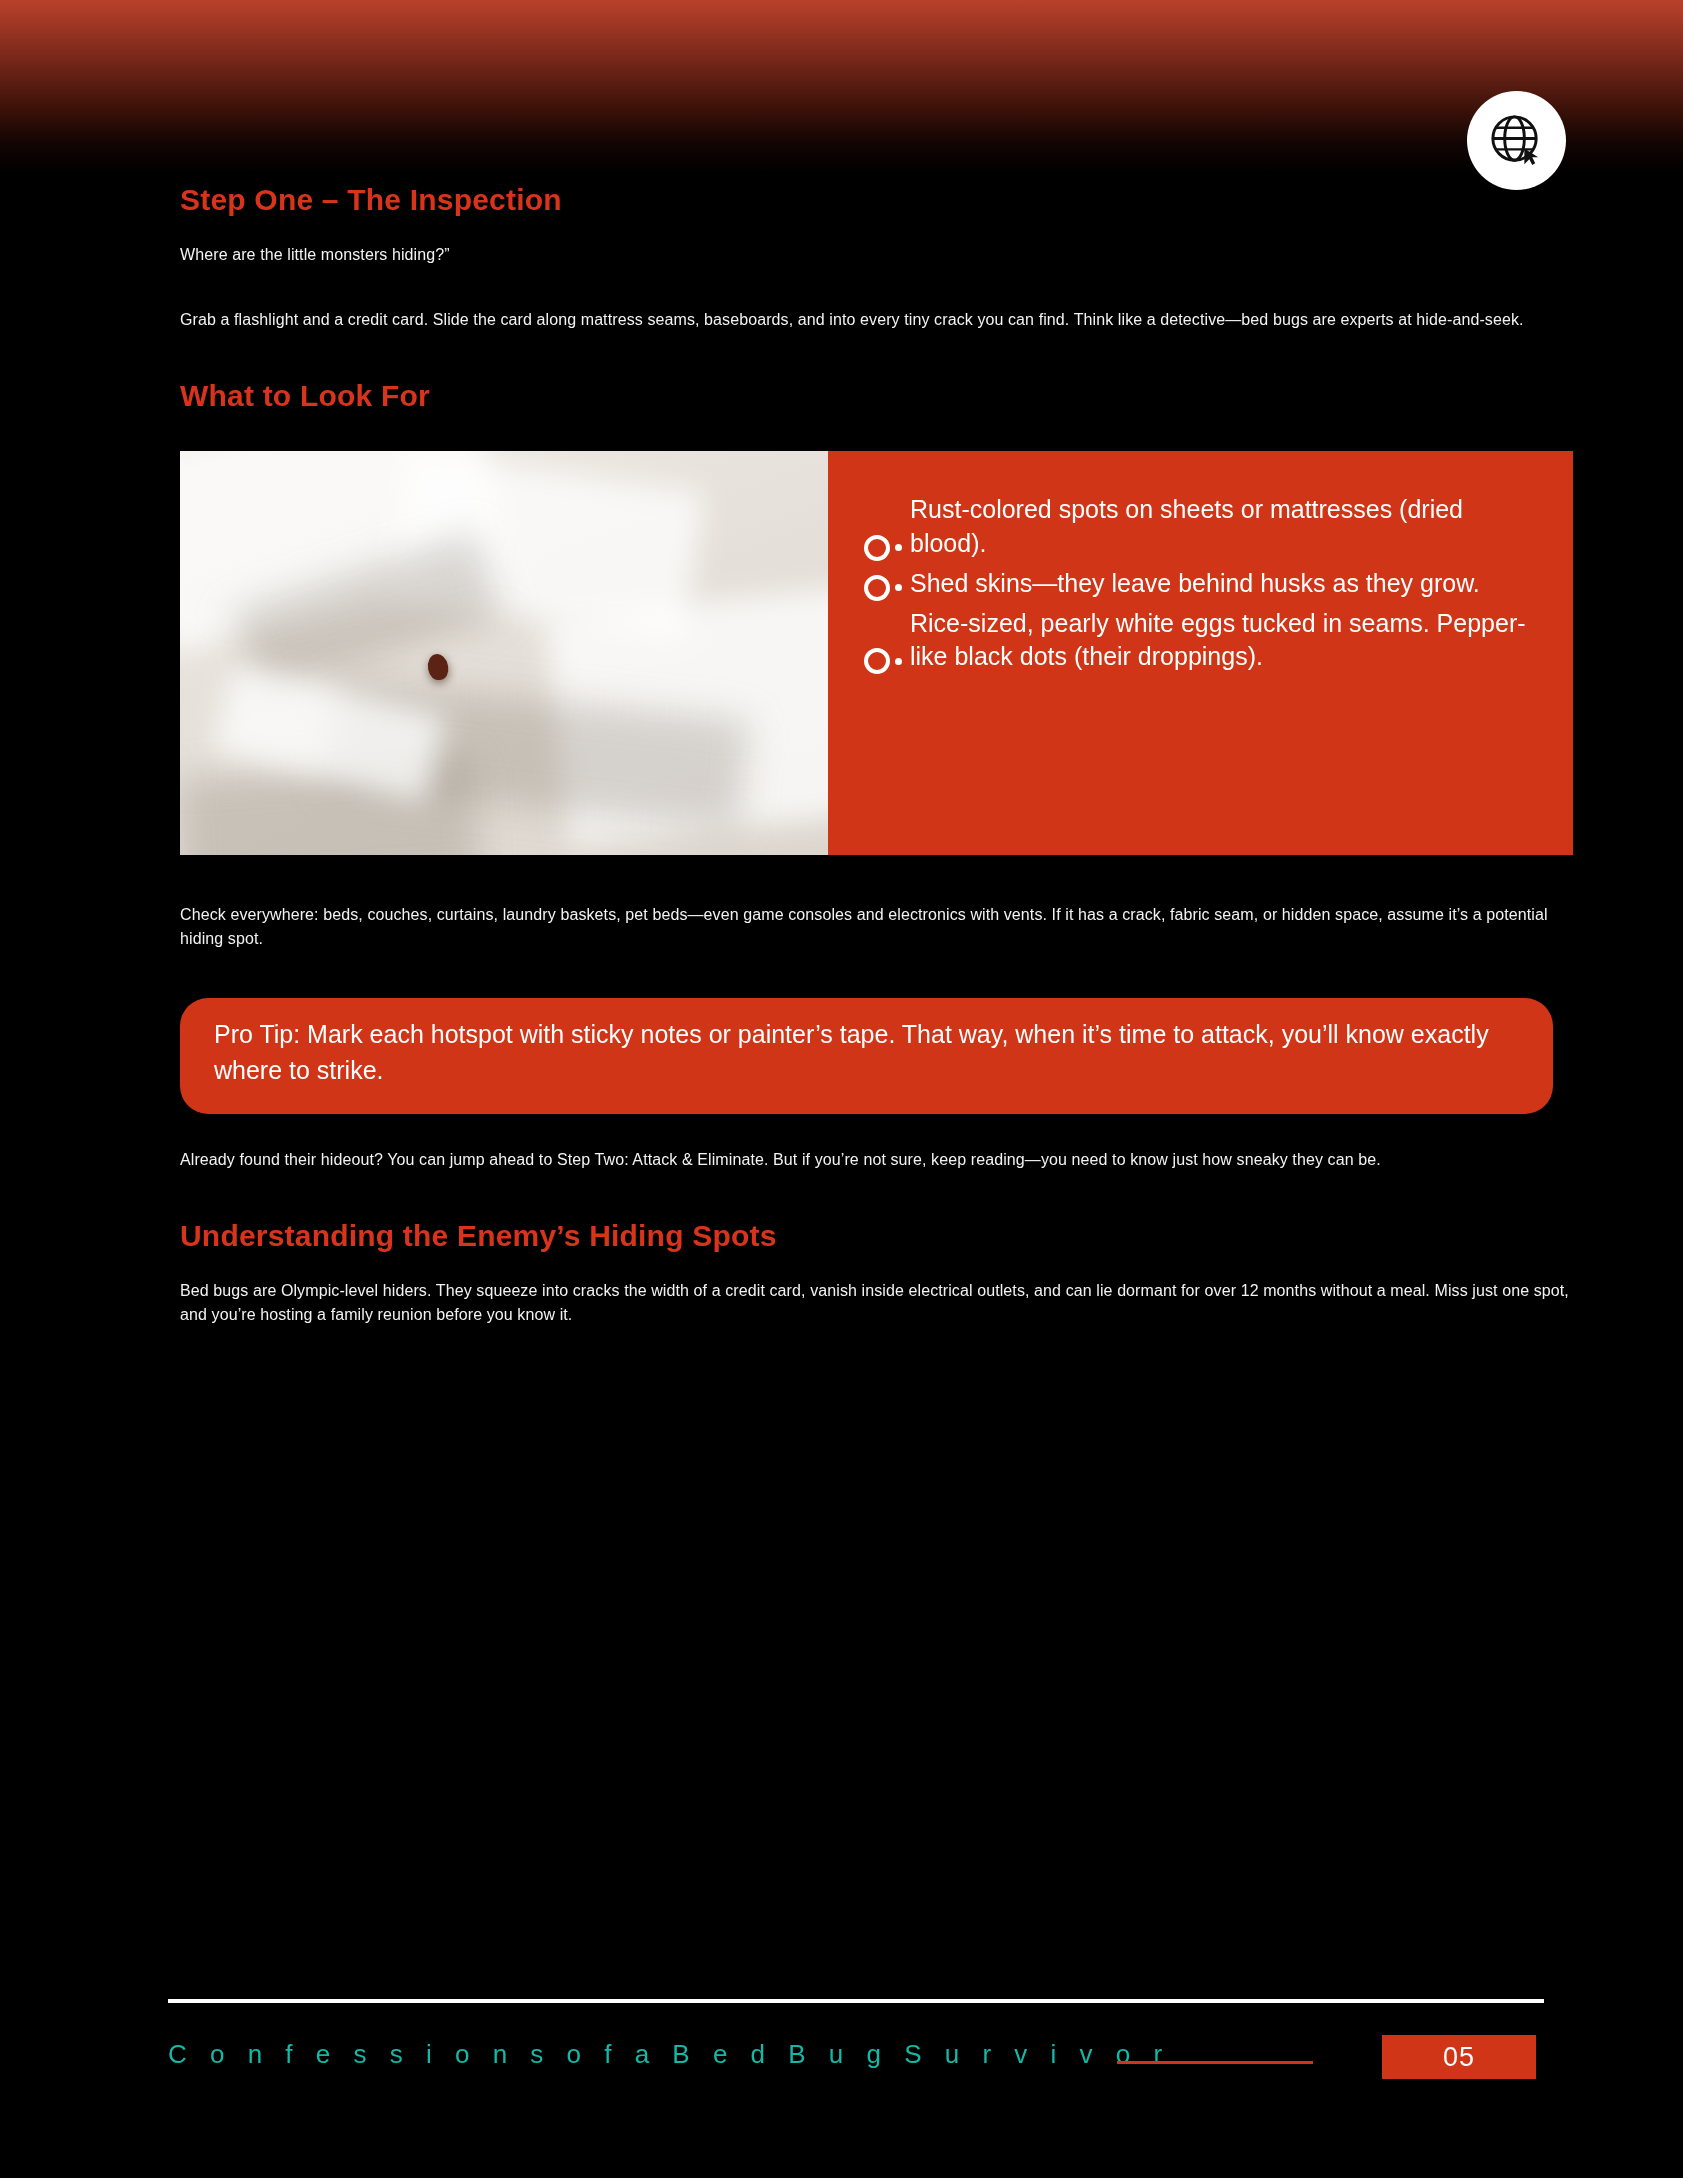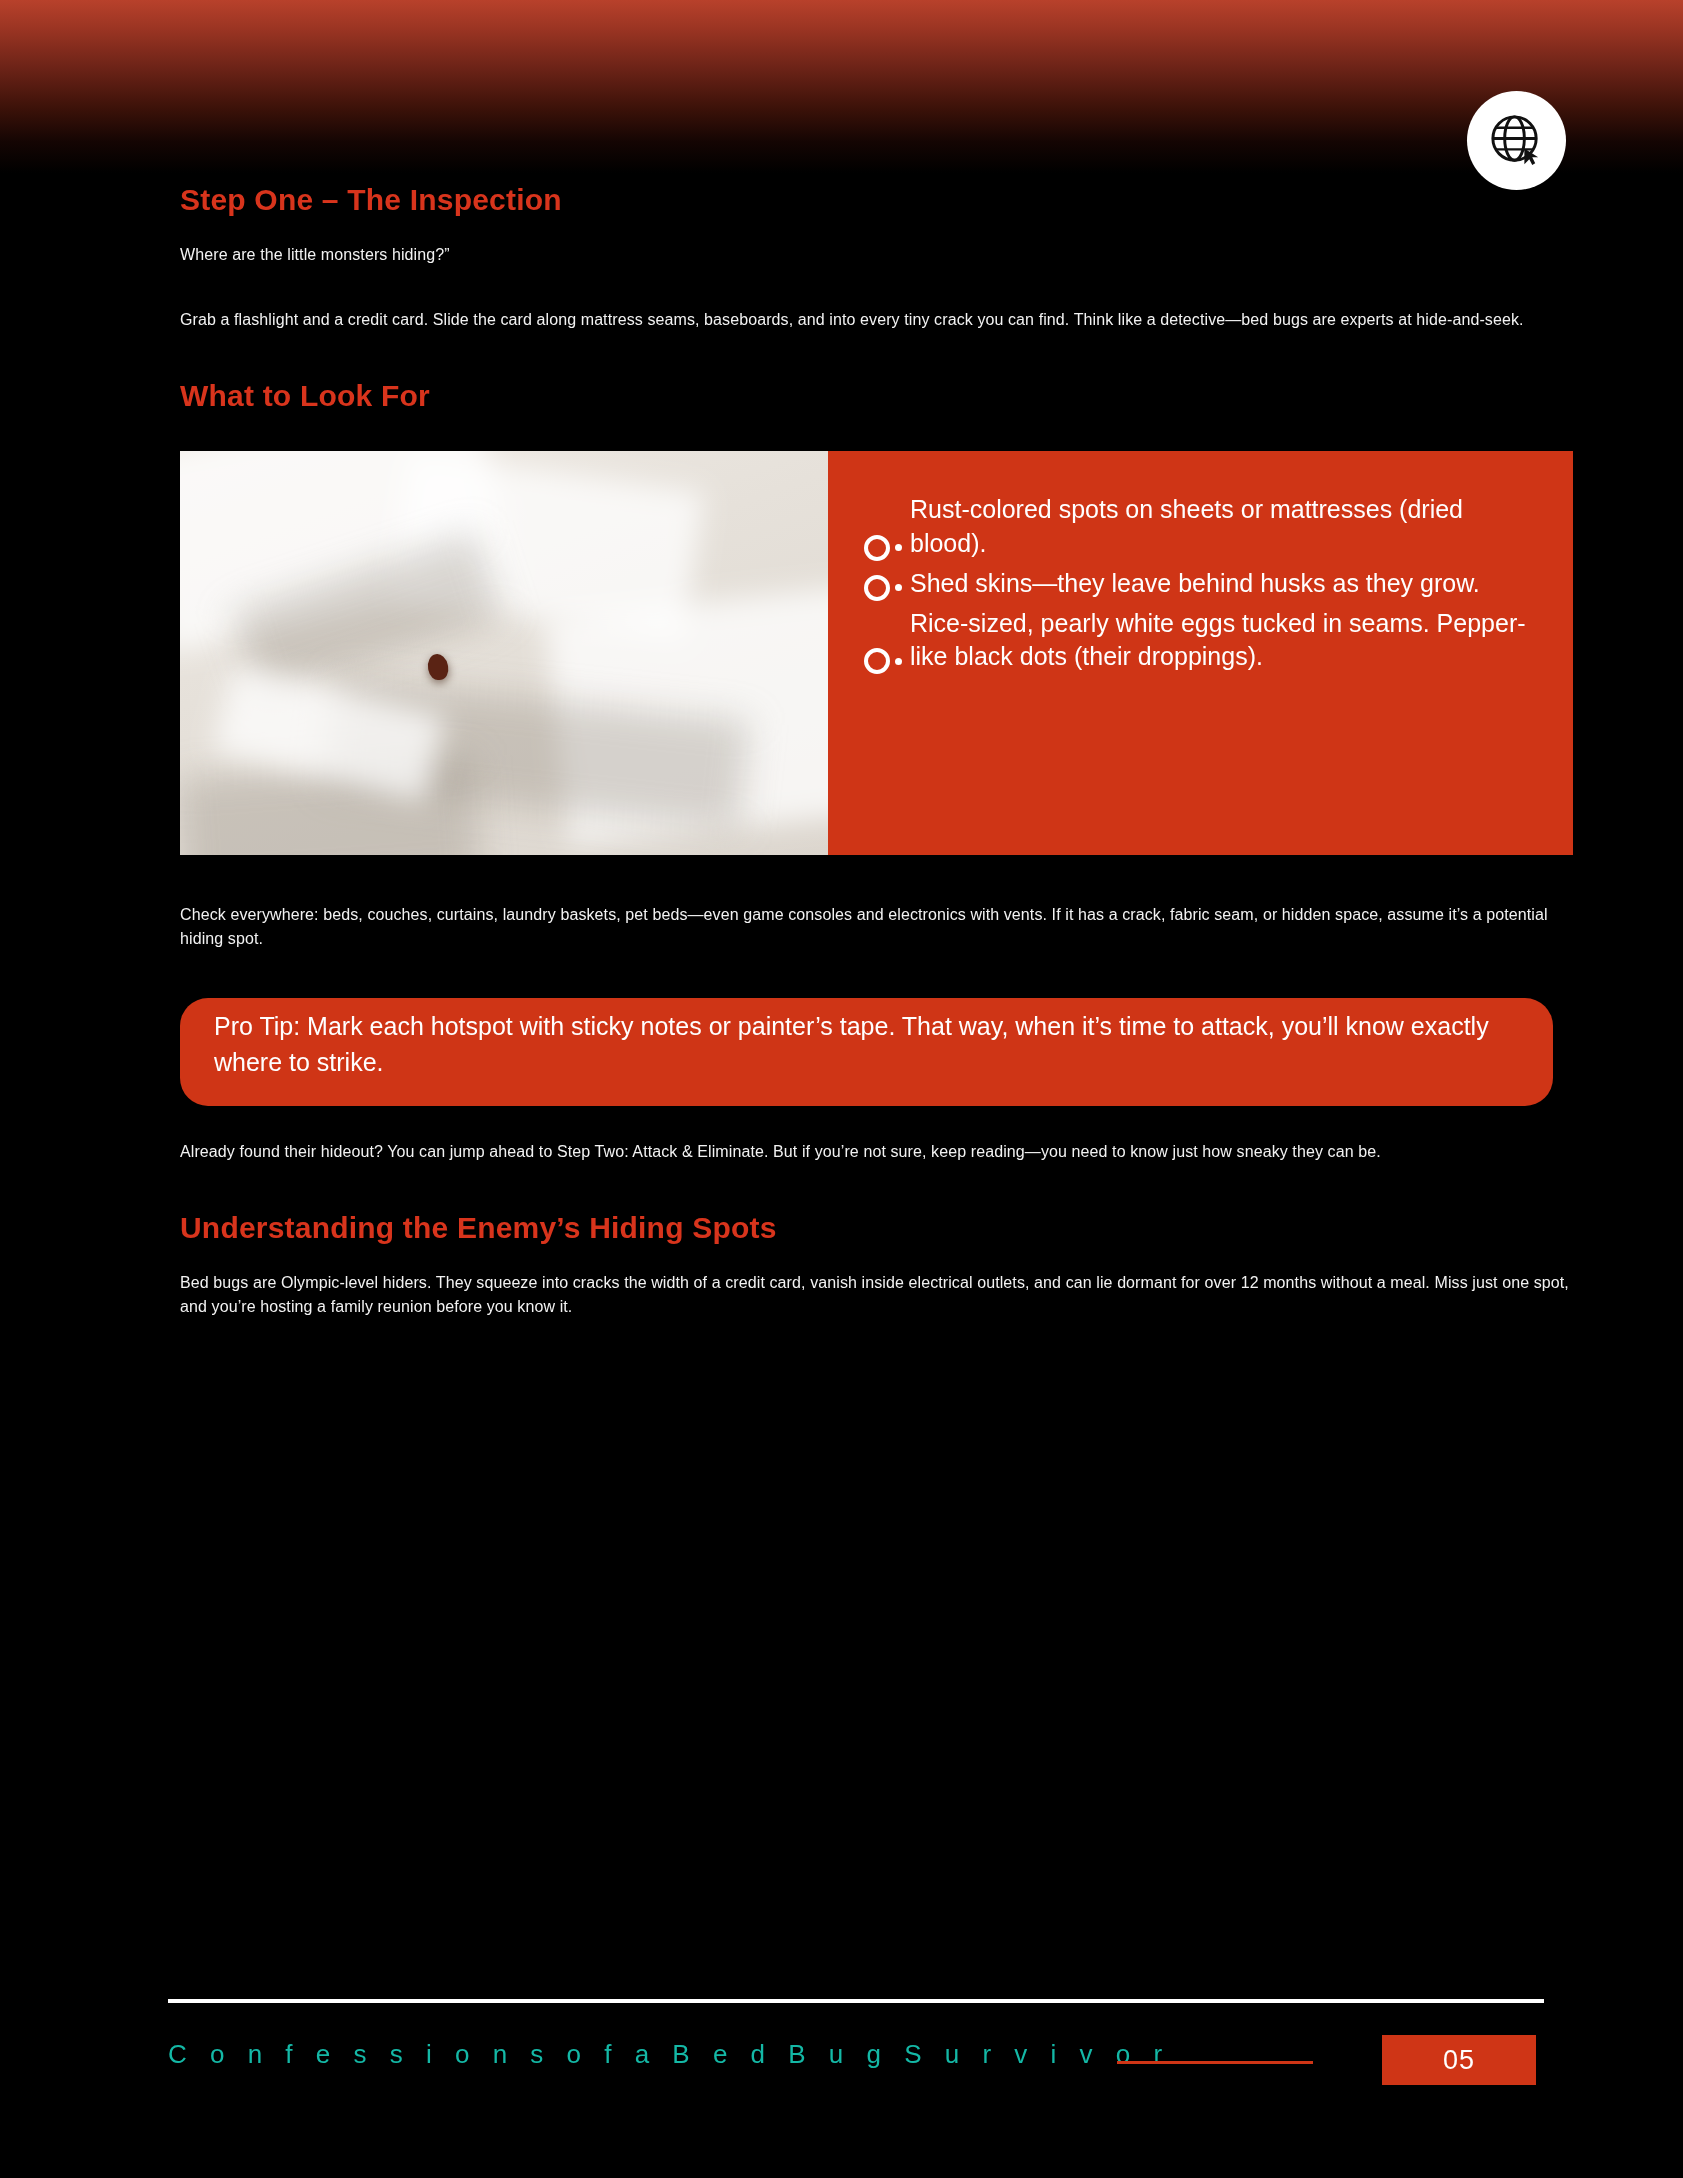--- a/index.html
+++ b/index.html
@@ -147,21 +147,21 @@
     line-height: 1.35;
     padding-top: 2px;
   }
 
   
   .pro-tip {
     margin-top: 48px;
     width: 1373px;
     background: #cf3516;
     border-radius: 28px;
-    padding: 10px 34px 26px 34px;
+    padding: 18px 34px 26px 34px;
     color: #ffffff;
     font-size: 25px;
     line-height: 1.45;
   }
 
   
   .footer-line {
     position: absolute;
     left: 168px;
     top: 1999px;
@@ -184,21 +184,21 @@
     top: 2061px;
     width: 196px;
     height: 3px;
     background: #cf3516;
   }
   .page-badge {
     position: absolute;
     left: 1382px;
     top: 2035px;
     width: 154px;
-    height: 50px;
+    height: 44px;
     background: #cf3516;
     color: #ffffff;
     font-size: 27px;
     display: flex;
     align-items: center;
     justify-content: center;
     letter-spacing: 1px;
   }
 </style>
 </head>

